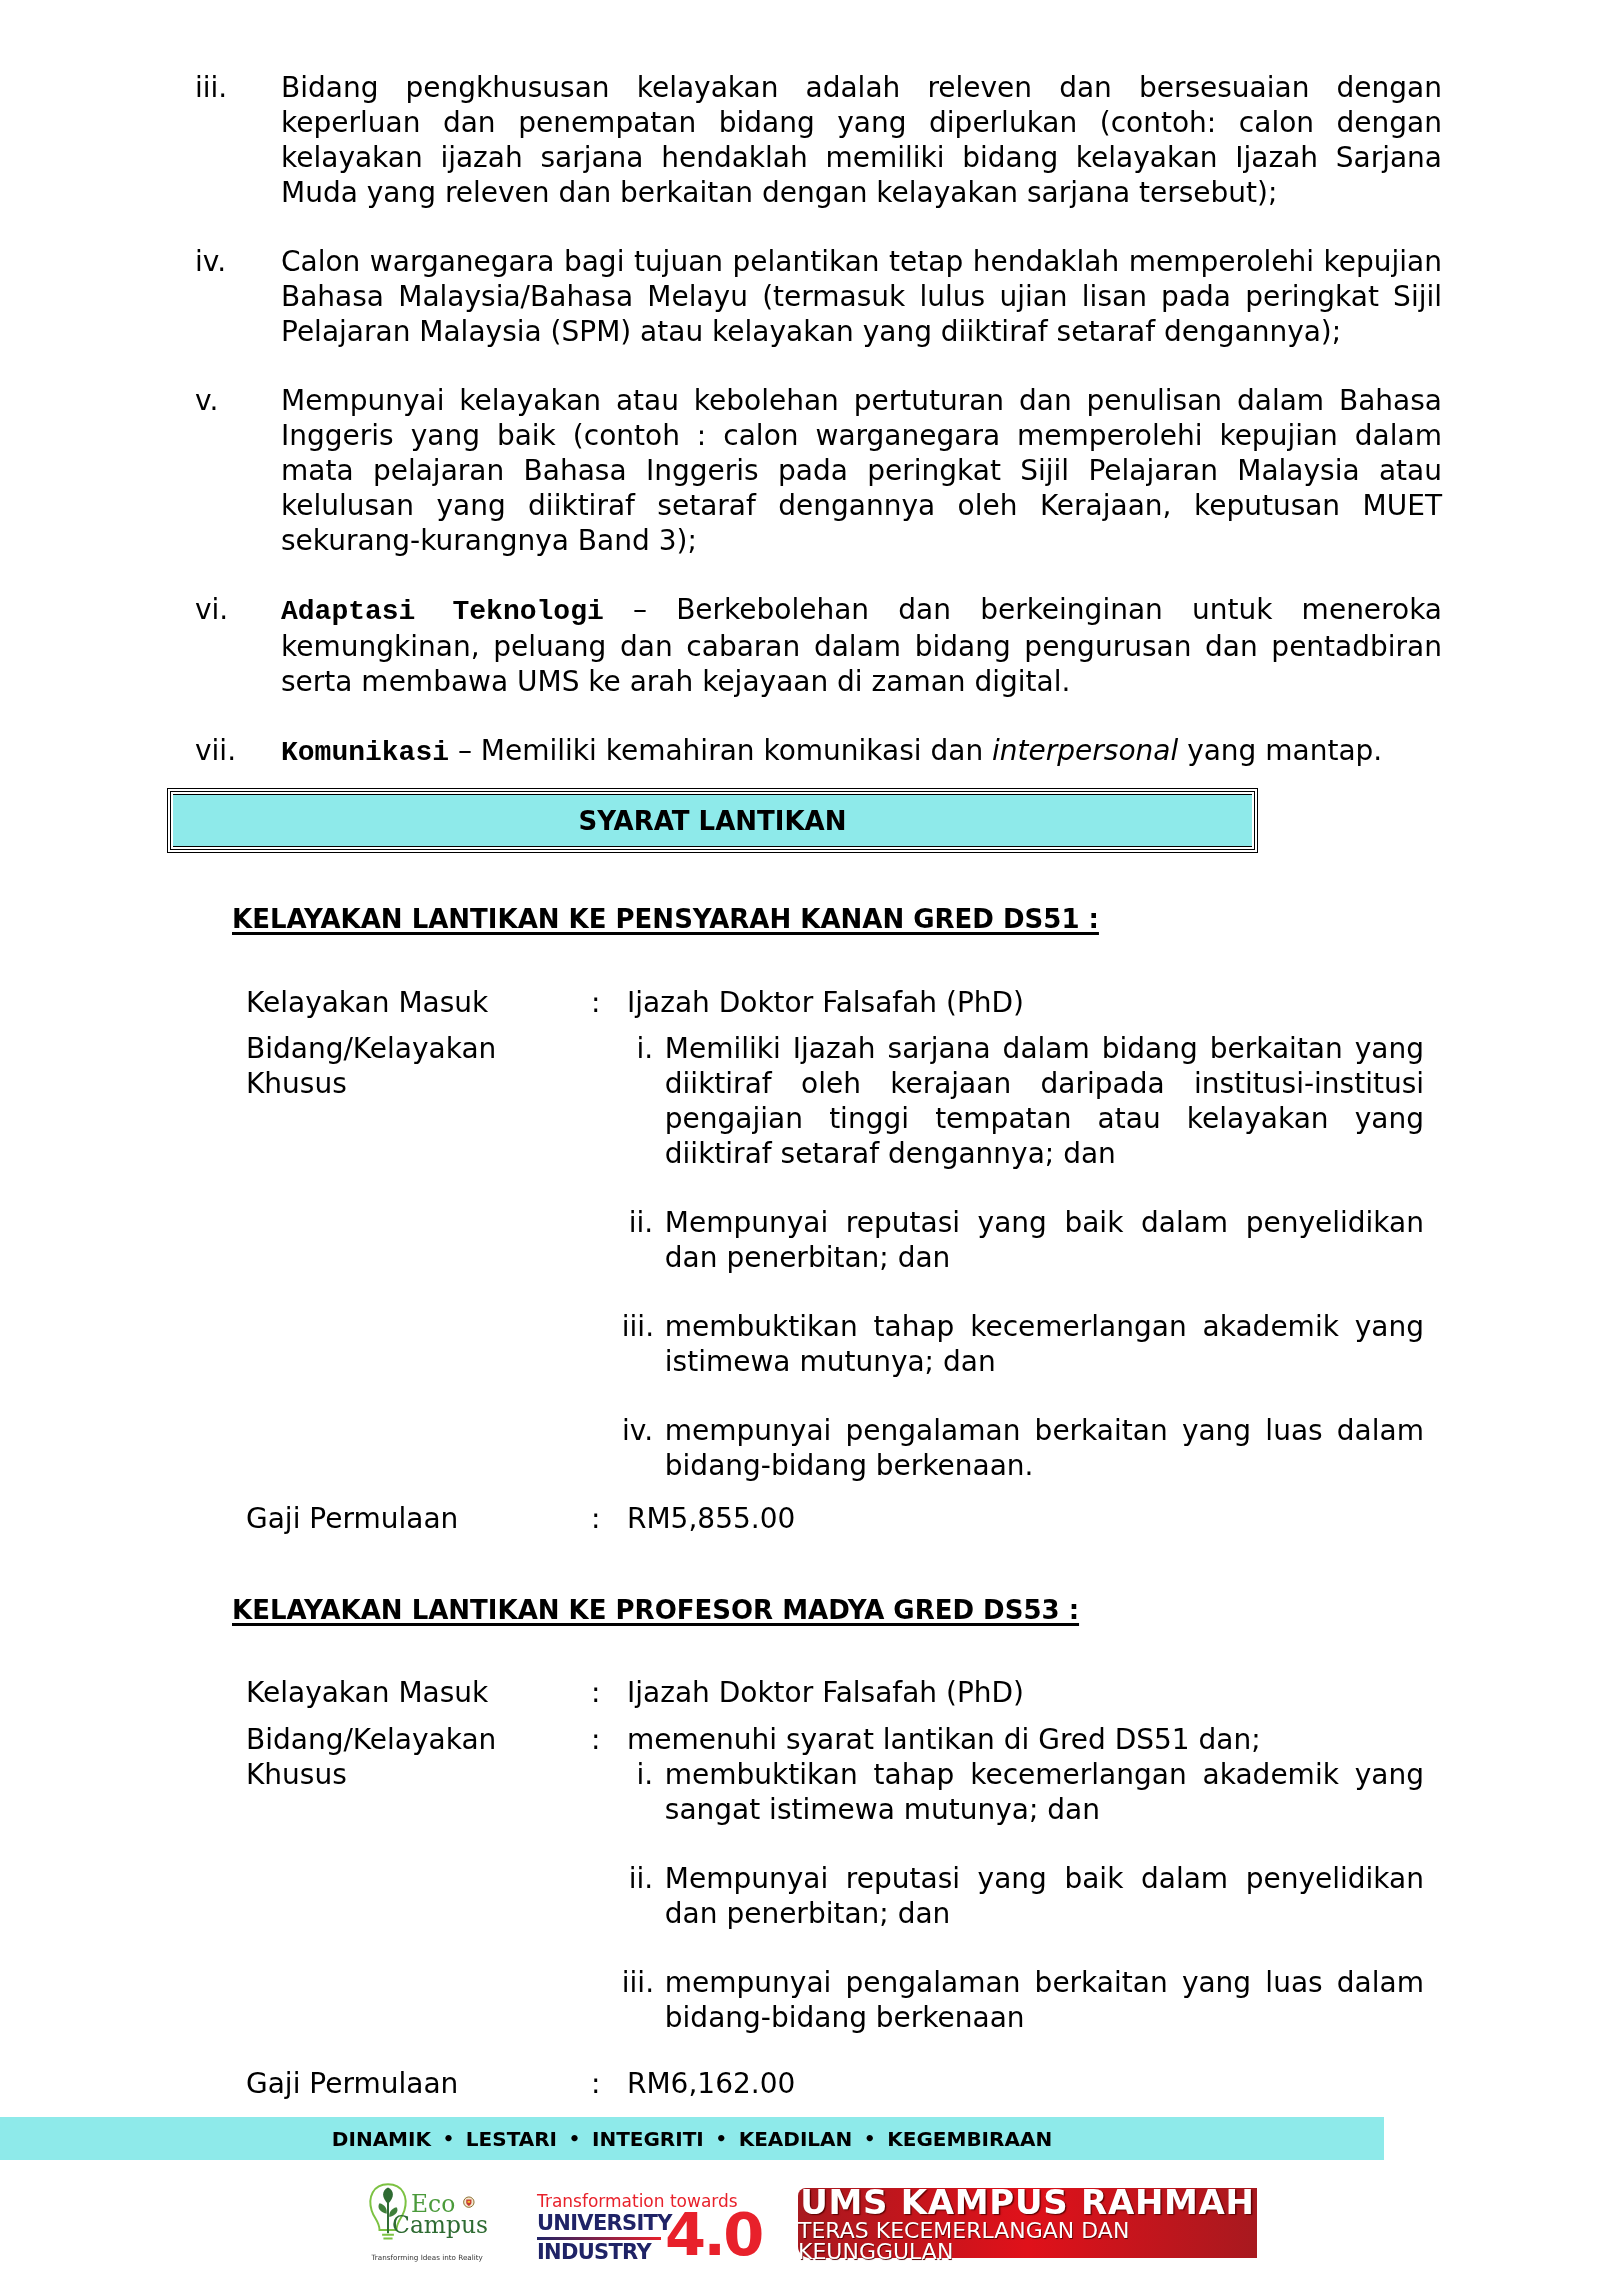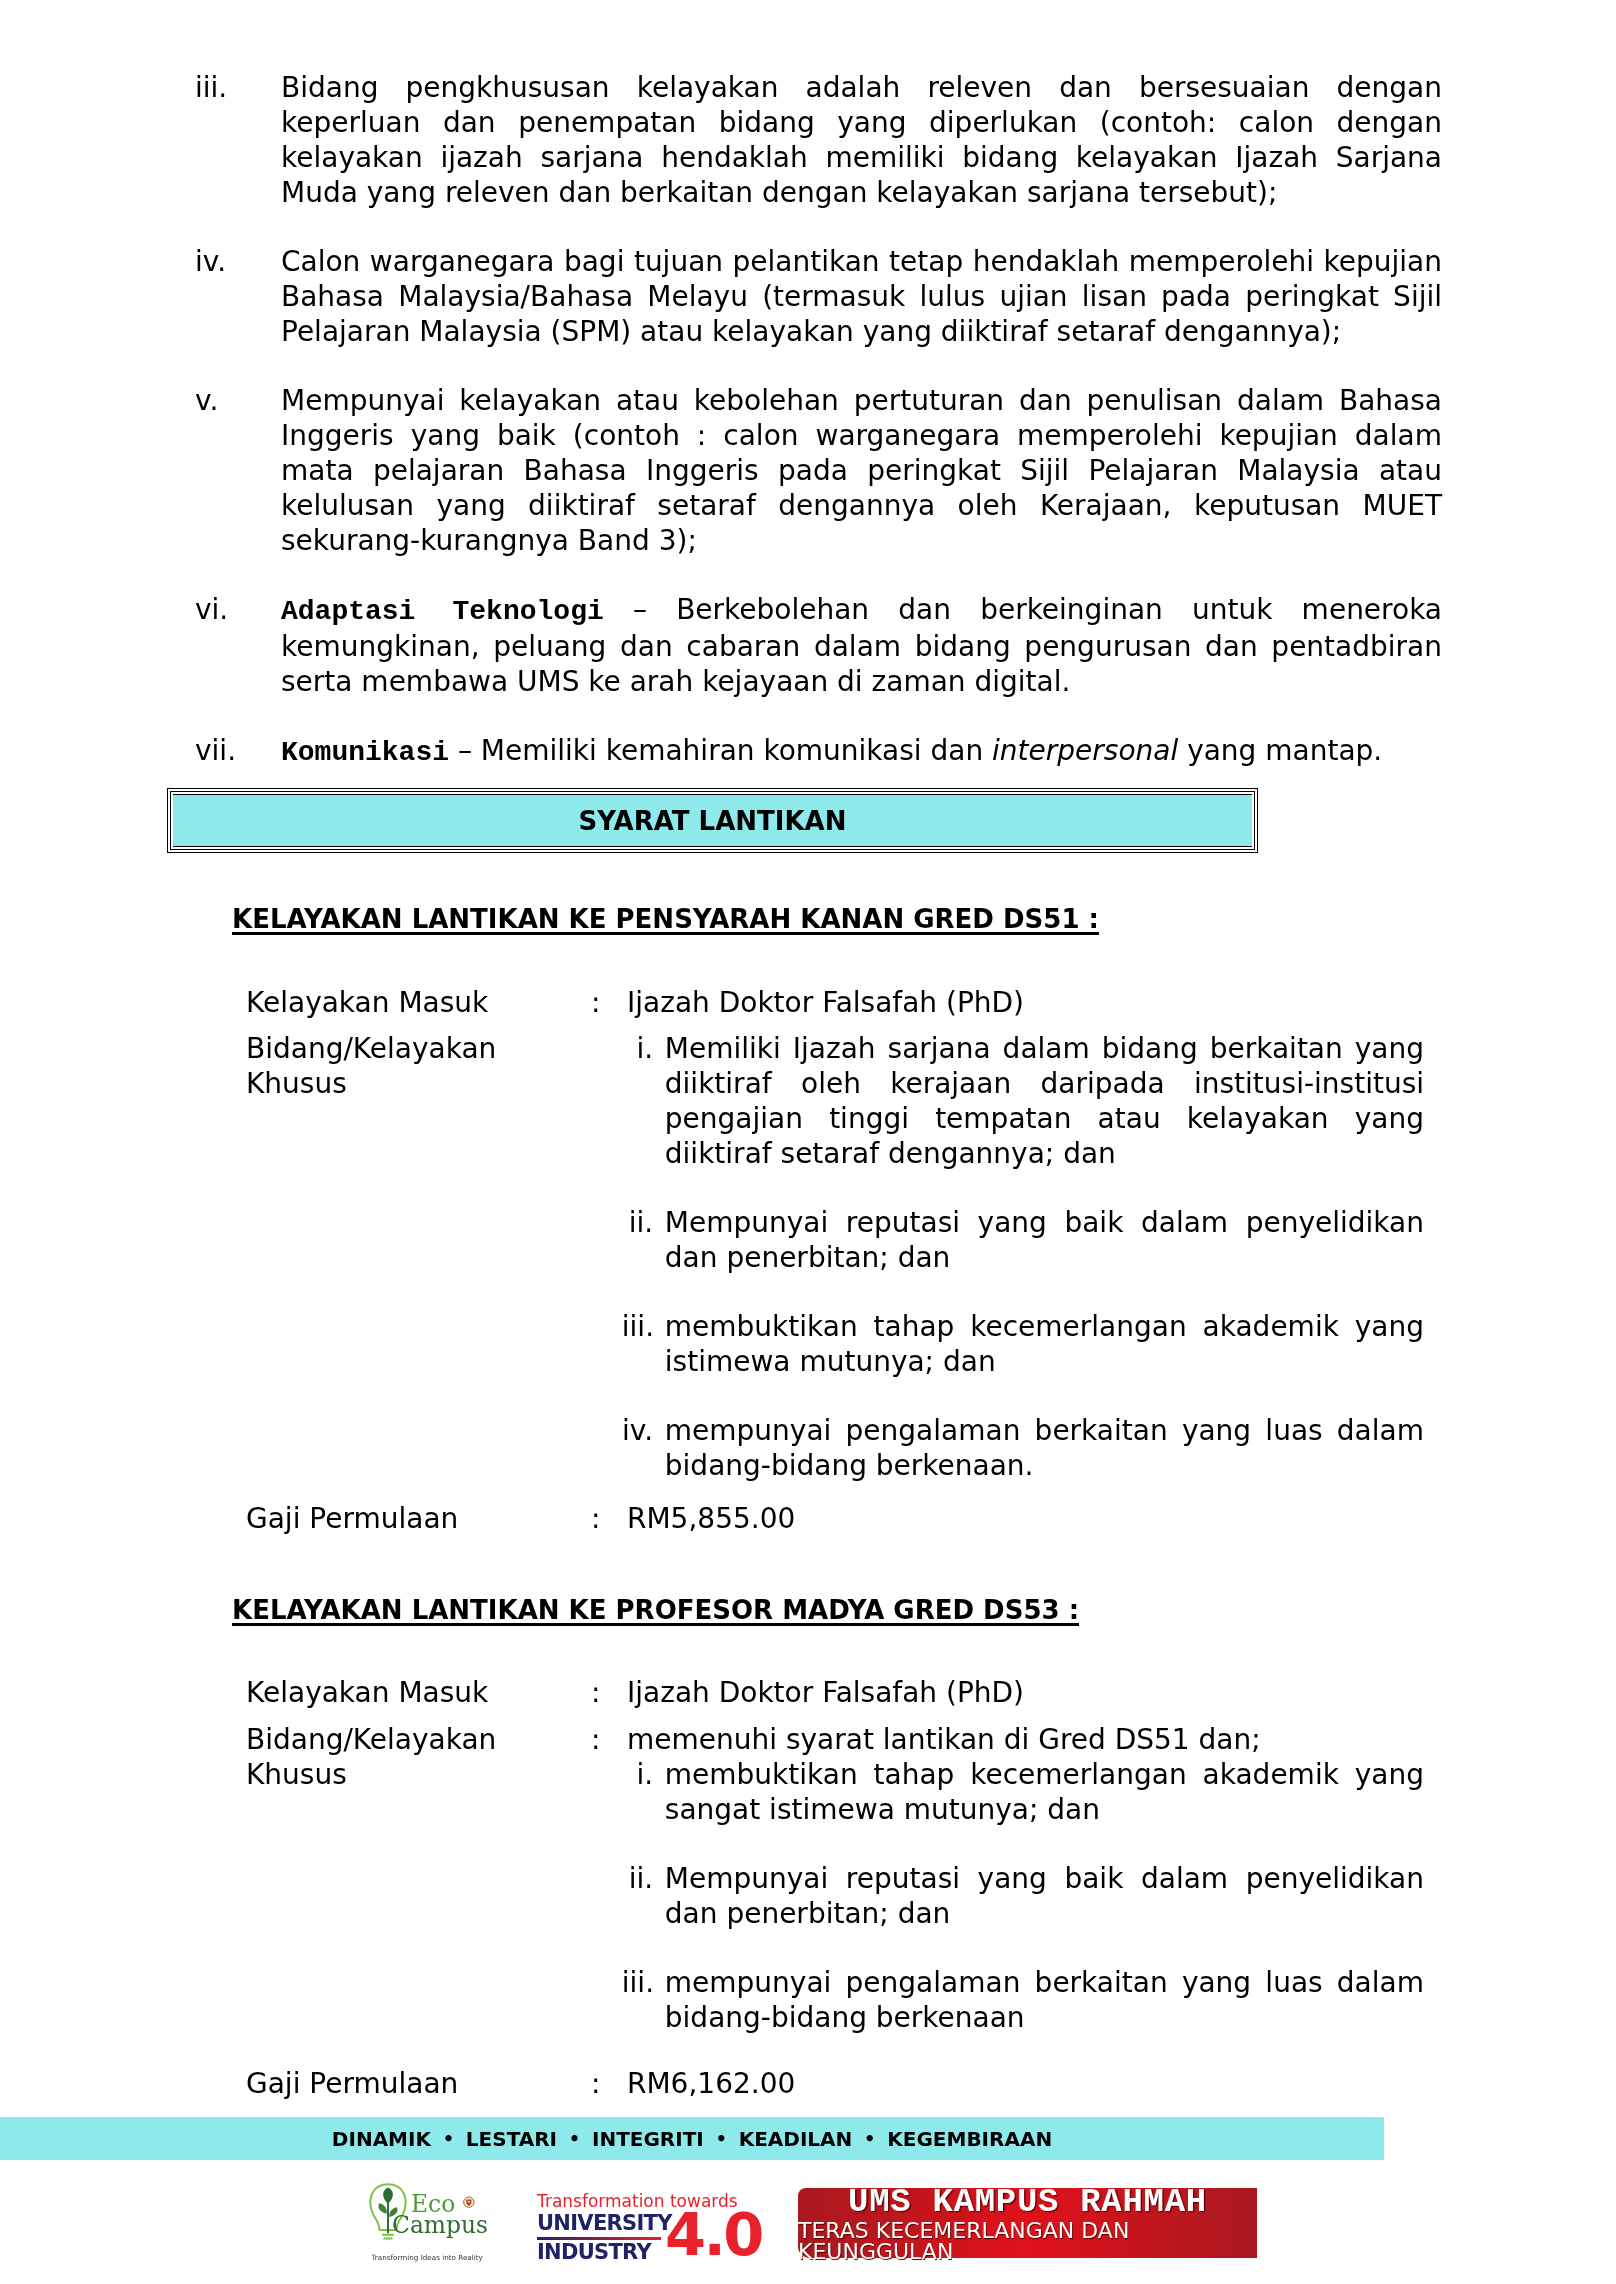--- a/index.html
+++ b/index.html
@@ -41,21 +41,21 @@
   .eco .tag { position: absolute; left: 6.5px; top: 72px; font-size: 7.2px; color: #333; white-space: nowrap; }
   .u40 { position: absolute; left: 537px; top: 23px; width: 221px; height: 72px; }
   .u40 .tt { position: absolute; left: 0; top: 0; color: #e8212b; font-size: 17px; white-space: nowrap; }
   .u40 .un { position: absolute; left: 0; top: 19.5px; color: #1f2366; font-size: 21px; font-weight: bold; letter-spacing: -0.7px; }
   .u40 .ln { position: absolute; left: 0; top: 46px; width: 124px; height: 3.3px; background: linear-gradient(90deg, #1f2366, #e8212b); }
   .u40 .in { position: absolute; left: 0; top: 49px; color: #1f2366; font-size: 21px; font-weight: bold; letter-spacing: -0.7px; }
   .u40 .four { position: absolute; left: 128px; top: 14.3px; color: #e8212b; font-size: 59px; font-weight: bold; line-height: 59px; letter-spacing: -2.6px; }
   .ums { position: absolute; left: 798px; top: 19.5px; width: 459px; height: 70px; border-radius: 7.8px 0 0 11.7px;
          background: linear-gradient(90deg, #a8191f 0%, #e0111a 50%, #a8191f 100%);
          display: flex; flex-direction: column; align-items: center; justify-content: center; color: #fff; }
-  .ums .l1 { font-weight: bold; font-size: 34px; line-height: 36px; letter-spacing: 0.7px; text-shadow: 1.3px 1.3px 1.3px #5a0000; font-family: Liberation Mono, monospace; }
+  .ums .l1 { font-weight: bold; font-size: 34px; line-height: 36px; letter-spacing: 0.7px; text-shadow: 1.3px 1.3px 1.3px #5a0000; }
   .ums .l2 { font-weight: normal; font-size: 22px; line-height: 21px; text-shadow: 0.7px 0.7px 0.7px #5a0000; }
 </style>
 </head>
 <body>
 
 <div class="list t">
   <div class="li">
     <span class="num">iii.</span>
     <span class="body">Bidang pengkhususan kelayakan adalah releven dan bersesuaian dengan keperluan dan penempatan bidang yang diperlukan (contoh: calon dengan kelayakan ijazah sarjana hendaklah memiliki bidang kelayakan Ijazah Sarjana Muda yang releven dan berkaitan dengan kelayakan sarjana tersebut);</span>
   </div>

